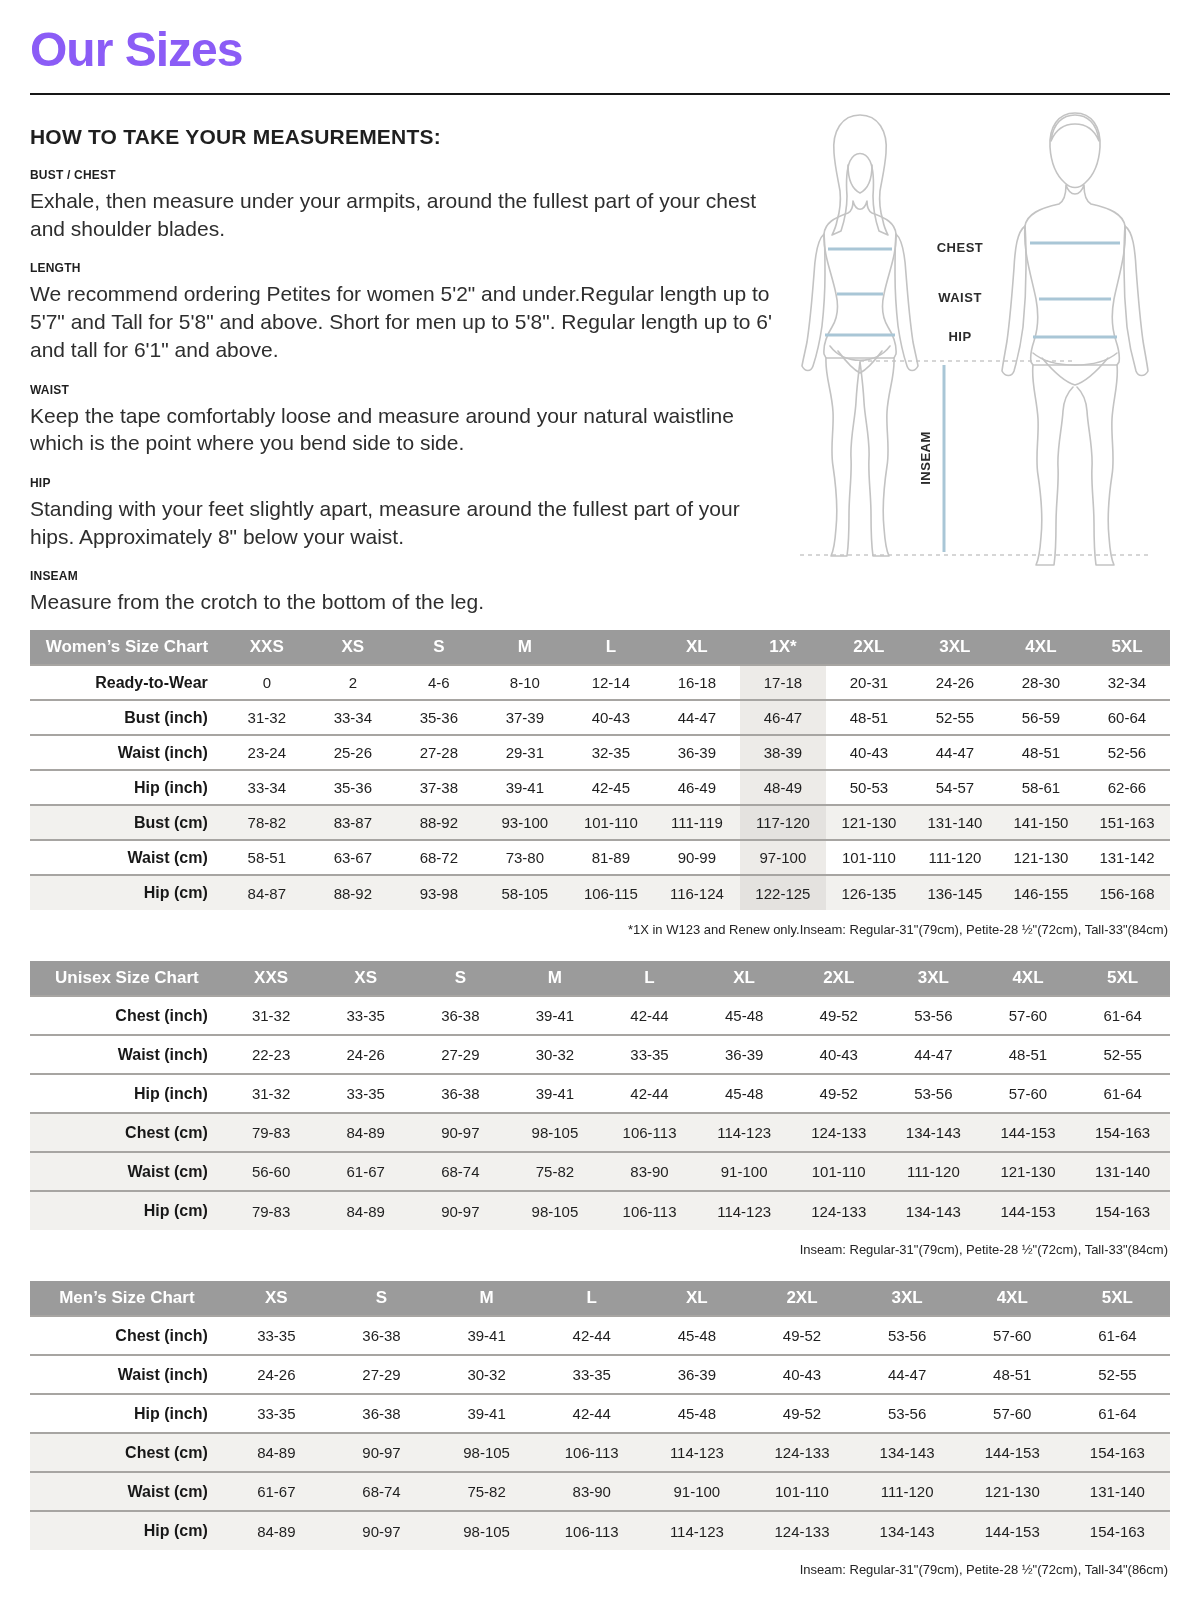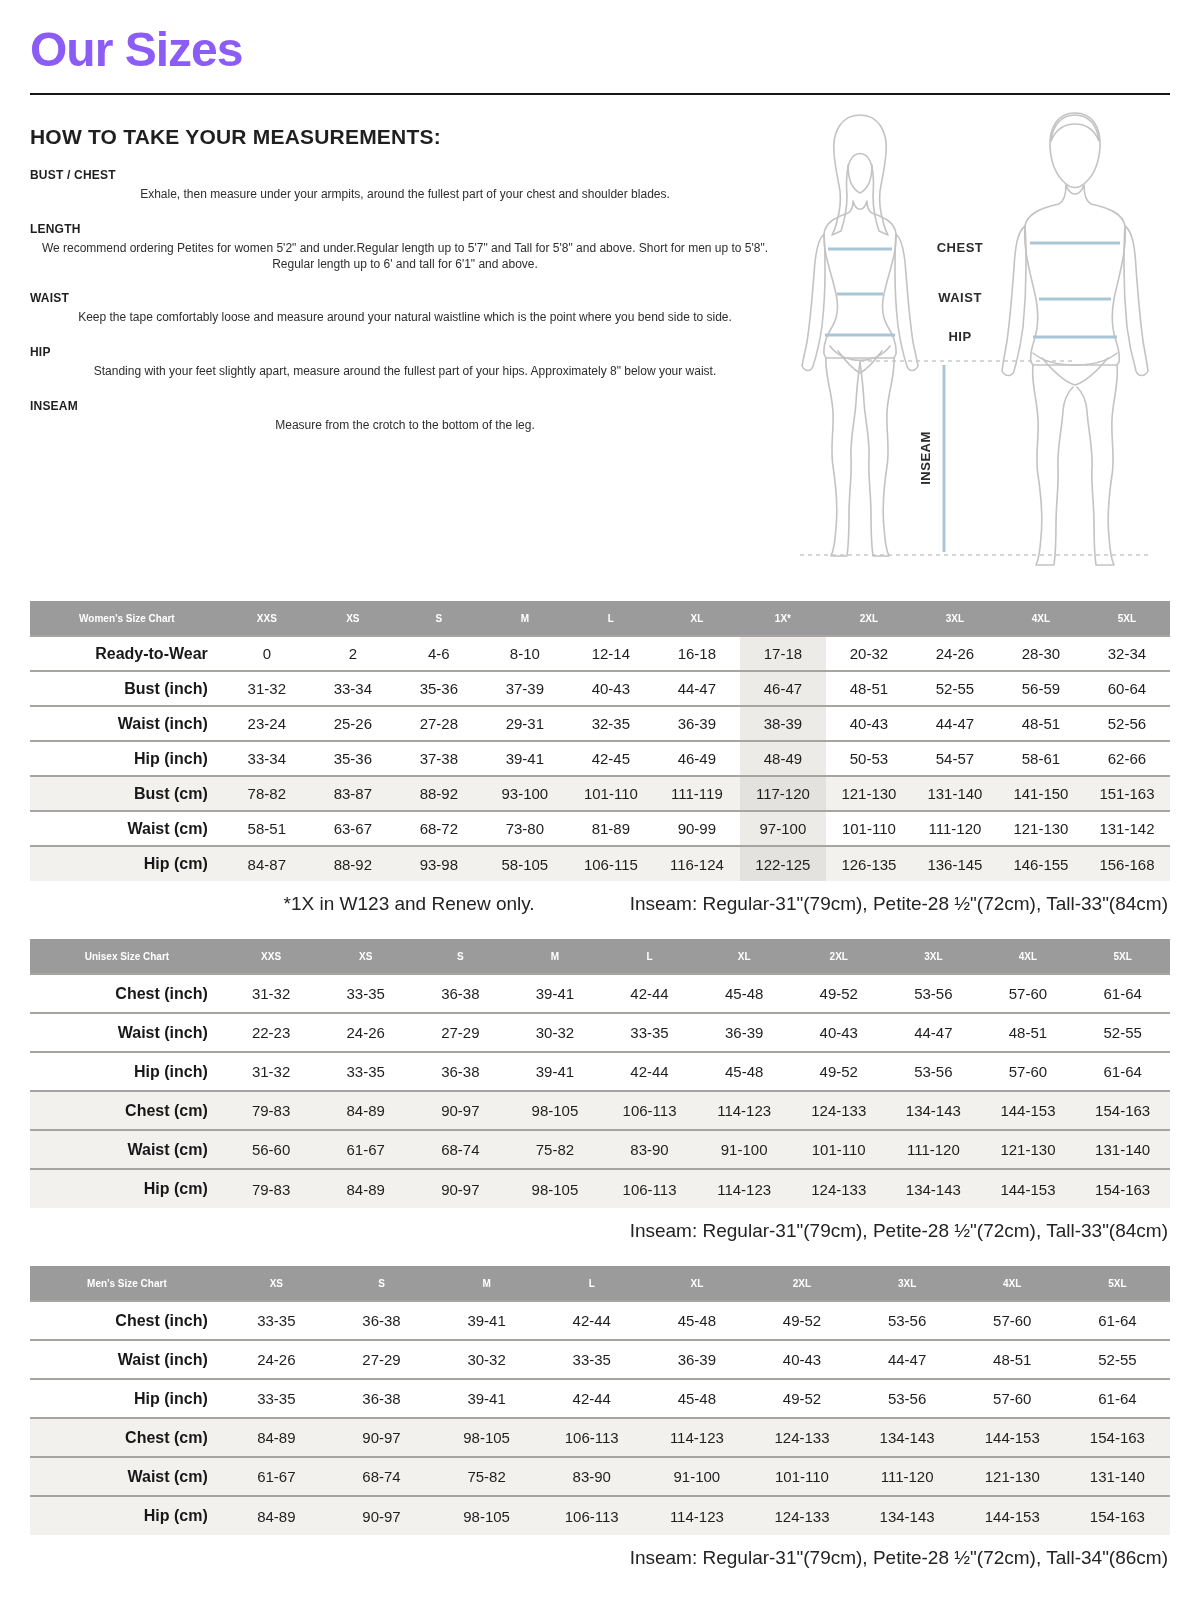--- a/index.html
+++ b/index.html
@@ -12,41 +12,41 @@
   }
   .page-title { font-size:48px; font-weight:800; letter-spacing:-1px; color:#8b5cf6; }
   .title-rule { border:none; border-top:2px solid #161616; margin-top:16px; }
 
   
   .intro { display:flex; margin-top:6px; }
   .intro-text { width:750px; }
   .how-heading { font-size:21px; font-weight:800; margin-top:24px; letter-spacing:.2px; }
   .m-section { margin-top:19px; }
   .m-label { font-size:12px; font-weight:800; letter-spacing:.2px; }
-  .m-text { font-size:12px; line-height:1.32; color:#2e2e2e; margin-top:5px;text-align:center; }
+  .m-text { font-size:21px; line-height:1.32; color:#2e2e2e; margin-top:5px; }
 
   .figure-wrap { width:390px; margin-left:auto; margin-top:2px; }
   .outline { fill:none; stroke:#c3c3c3; stroke-width:1.6; stroke-linejoin:round; stroke-linecap:round; }
   .blueline { fill:none; stroke:#a9c6d6; stroke-width:3; }
   .dashline { fill:none; stroke:#c9c9c9; stroke-width:1.4; stroke-dasharray:4 4; }
   .figlabel { font-family:"Liberation Sans", sans-serif; font-size:13px; font-weight:700; fill:#2b2b2b; letter-spacing:.5px; }
 
   
   .tables { margin-top:14px; }
   table { width:100%; border-collapse:collapse; table-layout:fixed; }
-  thead th { background:#9b9b9b; color:#ffffff; font-size:10px; font-weight:700; height:35px; text-align:center; }
+  thead th { background:#9b9b9b; color:#ffffff; font-size:17px; font-weight:700; height:35px; text-align:center; }
   thead th.corner { width:17%; }
   tbody td { text-align:center; font-size:15px; color:#1f1f1f; border-top:2px solid #a7a5a2; height:35px; }
   .t-unisex tbody td, .t-mens tbody td { height:39px; }
   tbody td.lbl { font-weight:700; font-size:16px; text-align:right; padding-right:16px; color:#181818; }
   tr.shaded td { background:#f2f1ee; }
   td.hl { background:#edebe8; }
   tr.shaded td.hl { background:#e4e2df; }
 
-  .footnote { display:flex; justify-content:flex-end; gap:95px; margin:12px 2px 24px 0; font-size:19px; color:#232323; }
+  .footnote { display:flex; justify-content:flex-end; margin:12px 2px 24px 0; font-size:13px; color:#232323; }
   .footnote b { font-weight:400; }
   .t-mens-note { margin-bottom:0; }
 </style>
 </head>
 <body>
 
 <h1 class="page-title">Our Sizes</h1>
 <hr class="title-rule">
 
 <div class="intro">
@@ -141,21 +141,21 @@
       <tbody>
         <tr>
           <td class="lbl">Ready-to-Wear</td>
           <td>0</td>
           <td>2</td>
           <td>4-6</td>
           <td>8-10</td>
           <td>12-14</td>
           <td>16-18</td>
           <td class="hl">17-18</td>
-          <td>20-32</td>
+          <td>20-31</td>
           <td>24-26</td>
           <td>28-30</td>
           <td>32-34</td>
         </tr>
         <tr>
           <td class="lbl">Bust (inch)</td>
           <td>31-32</td>
           <td>33-34</td>
           <td>35-36</td>
           <td>37-39</td>

